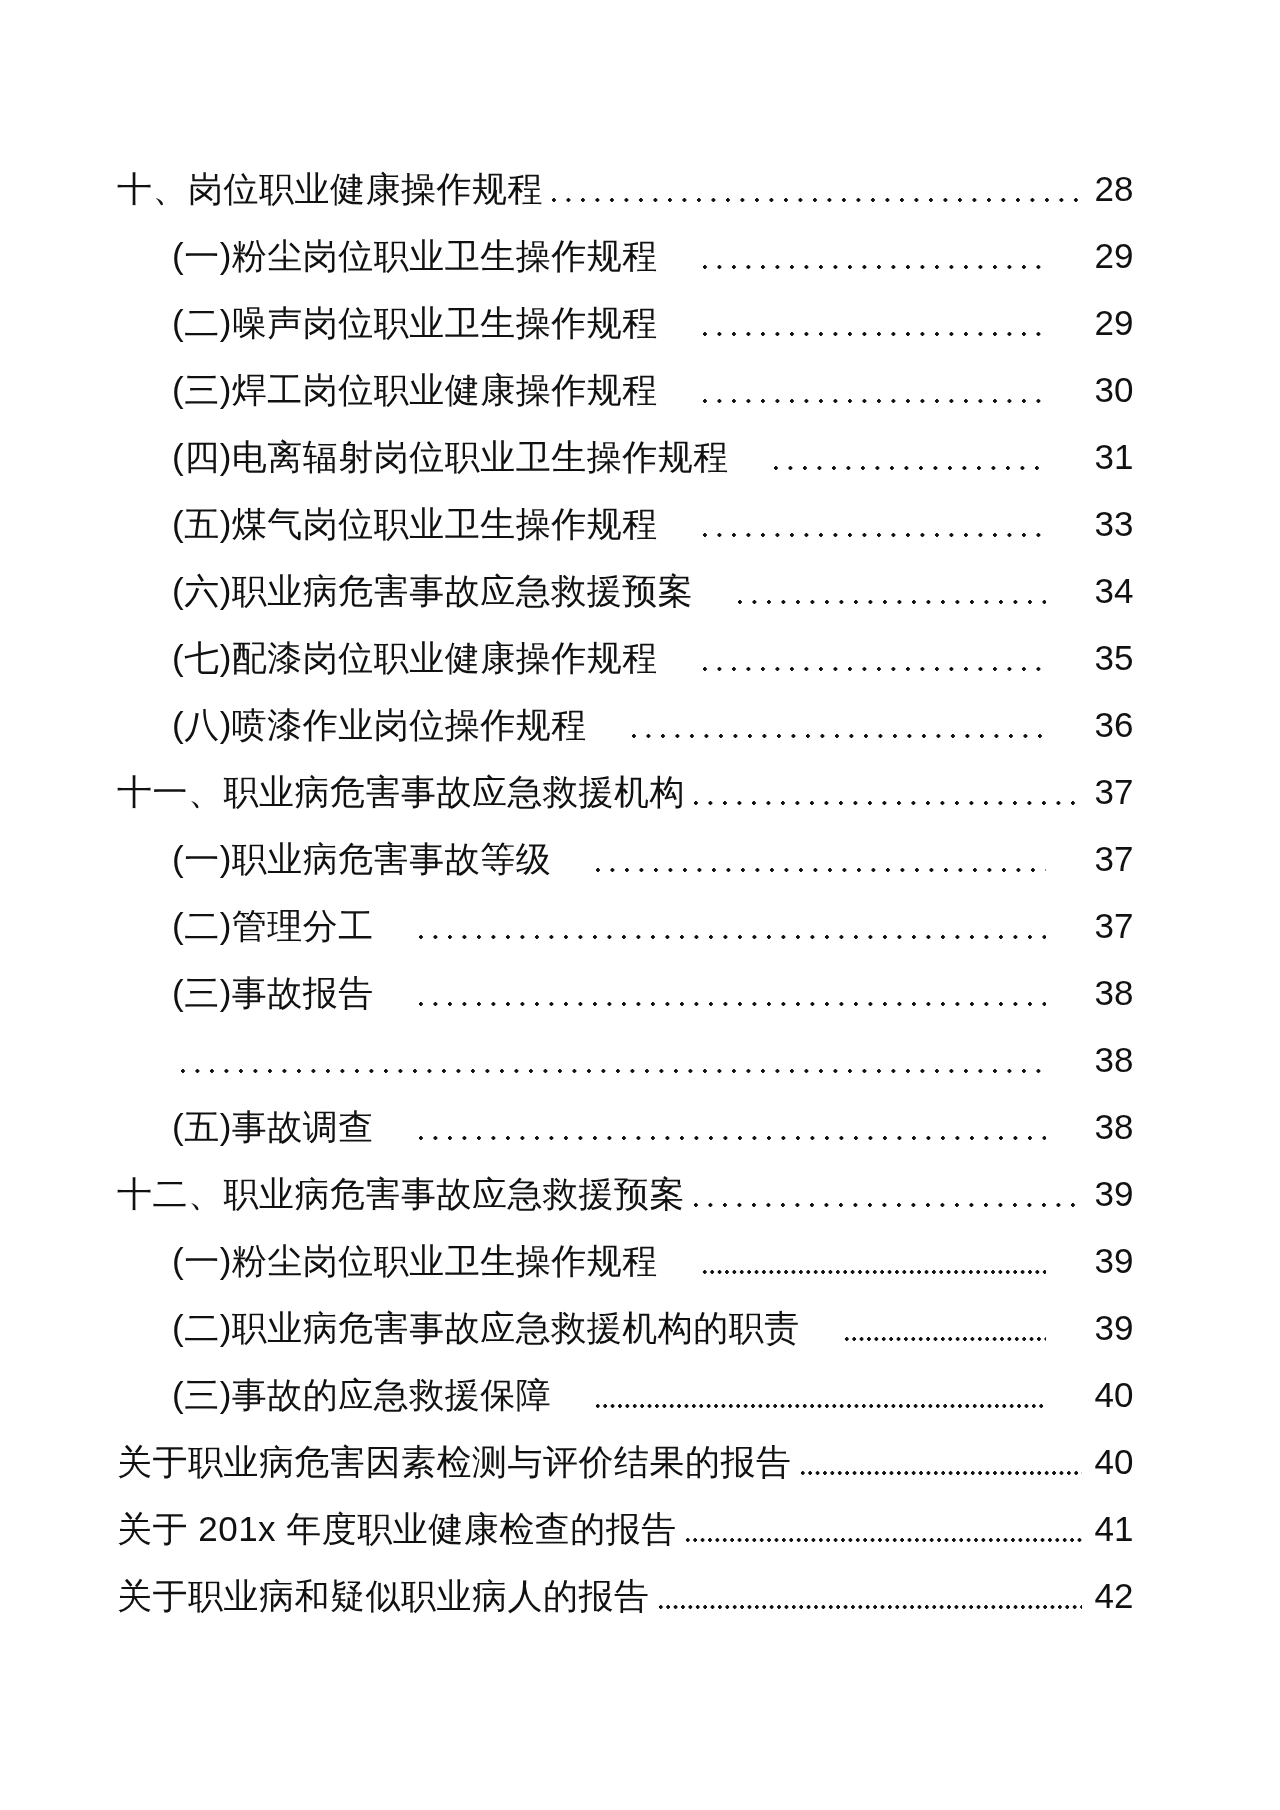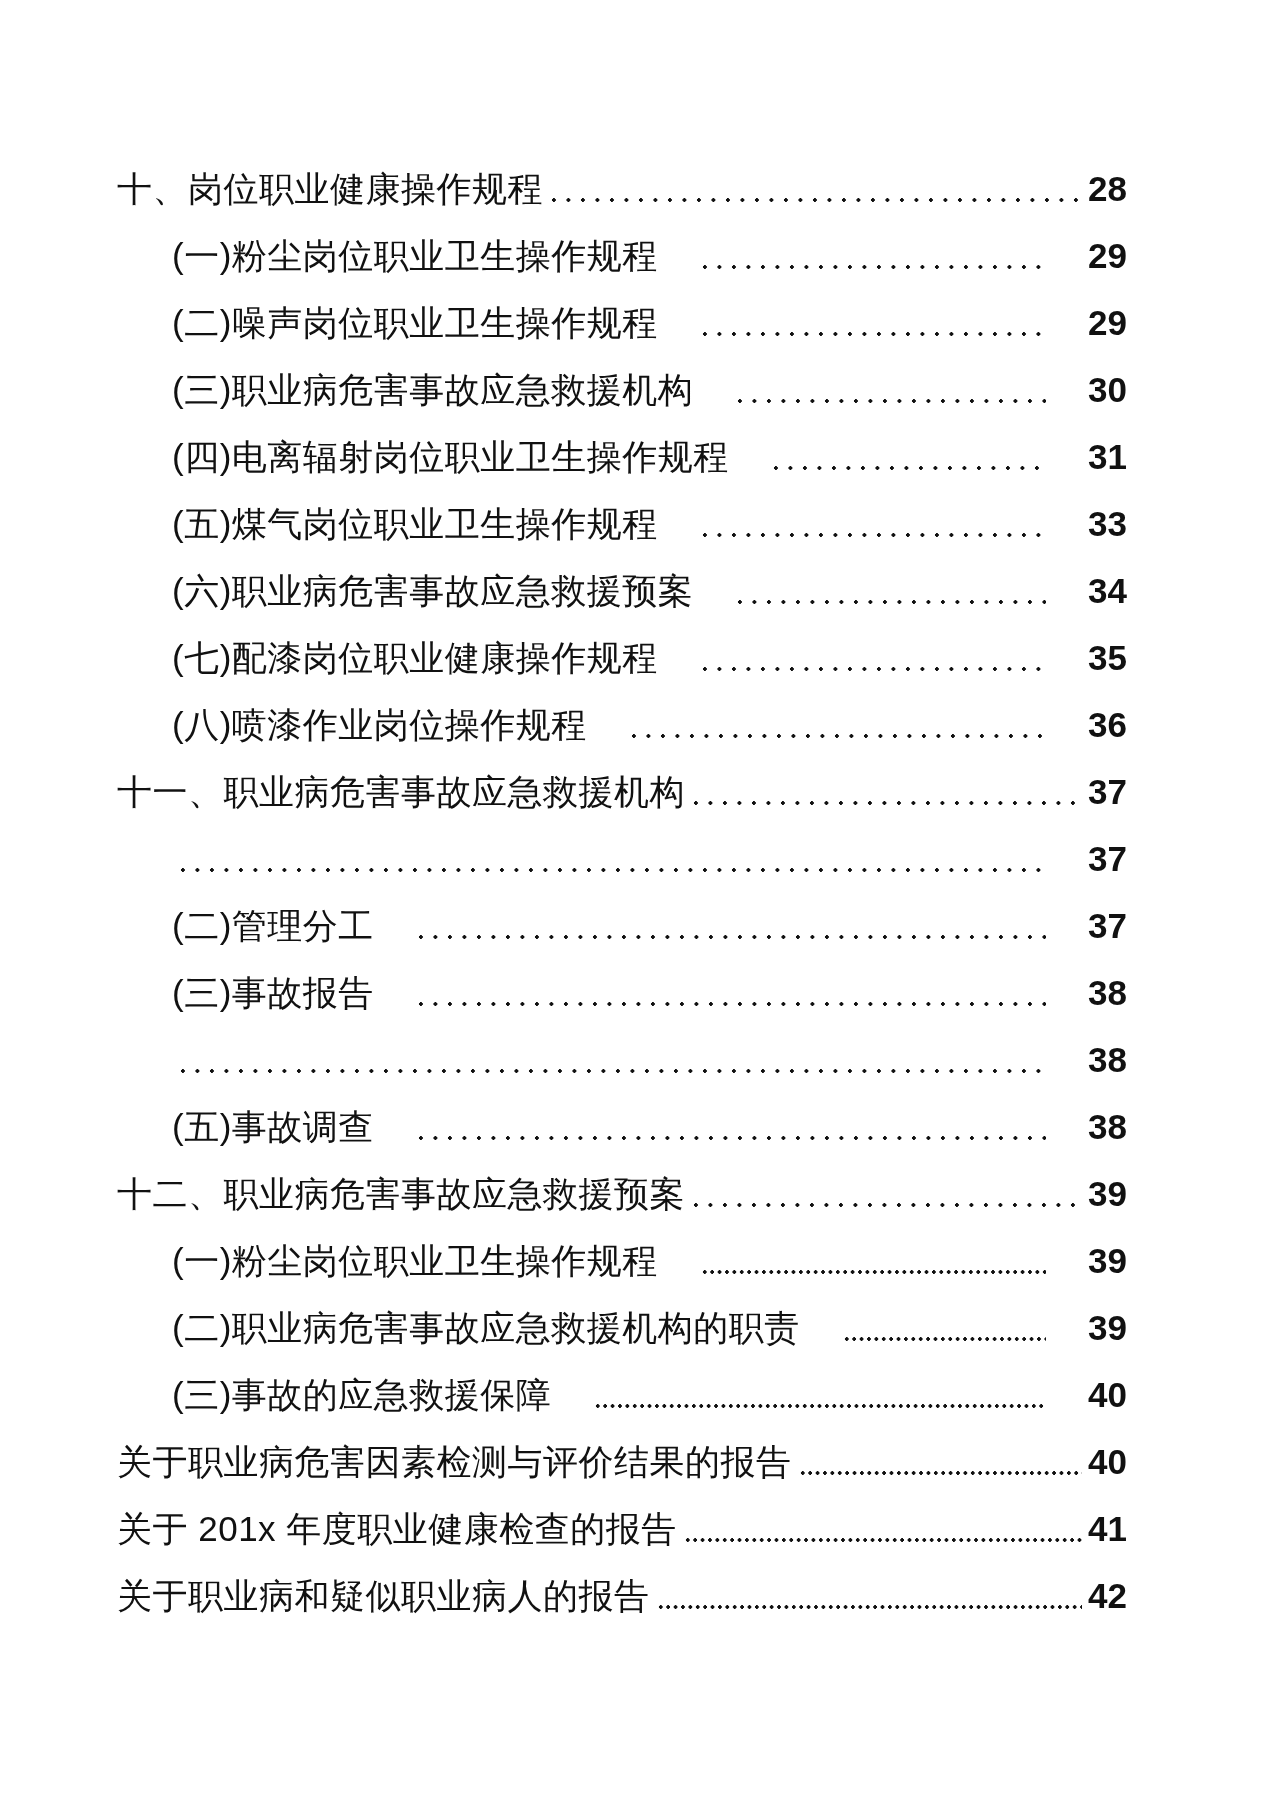--- a/index.html
+++ b/index.html
@@ -51,22 +51,22 @@
     background-size: 14.5px 67px;
   }
   
   .leader-dense .toc-leader {
     background-image: radial-gradient(circle 1.8px at 2.5px 45px, var(--text-color) 97%, transparent 100%);
     background-size: 7.4px 67px;
   }
   .toc-page {
     flex: 0 0 auto;
     min-width: 52px;
-    text-align: left;
-    font-weight: 700;
+    text-align: center;
+    font-weight: 400;
   }
 </style>
 </head>
 <body>
 
 <div class="page">
   <div class="toc" id="toc">
       <div class="toc-row level-0 leader-sparse">
     <span class="toc-label">十、岗位职业健康操作规程</span>
     <span class="toc-leader"></span>
@@ -76,21 +76,21 @@
     <span class="toc-label">(一)粉尘岗位职业卫生操作规程</span>
     <span class="toc-leader"></span>
     <span class="toc-page">29</span>
   </div>
       <div class="toc-row level-1 leader-sparse">
     <span class="toc-label">(二)噪声岗位职业卫生操作规程</span>
     <span class="toc-leader"></span>
     <span class="toc-page">29</span>
   </div>
       <div class="toc-row level-1 leader-sparse">
-    <span class="toc-label">(三)职业病危害事故应急救援机构</span>
+    <span class="toc-label">(三)焊工岗位职业健康操作规程</span>
     <span class="toc-leader"></span>
     <span class="toc-page">30</span>
   </div>
       <div class="toc-row level-1 leader-sparse">
     <span class="toc-label">(四)电离辐射岗位职业卫生操作规程</span>
     <span class="toc-leader"></span>
     <span class="toc-page">31</span>
   </div>
       <div class="toc-row level-1 leader-sparse">
     <span class="toc-label">(五)煤气岗位职业卫生操作规程</span>
@@ -111,20 +111,21 @@
     <span class="toc-label">(八)喷漆作业岗位操作规程</span>
     <span class="toc-leader"></span>
     <span class="toc-page">36</span>
   </div>
       <div class="toc-row level-0 leader-sparse">
     <span class="toc-label">十一、职业病危害事故应急救援机构</span>
     <span class="toc-leader"></span>
     <span class="toc-page">37</span>
   </div>
       <div class="toc-row level-1 leader-sparse">
+    <span class="toc-label">(一)职业病危害事故等级</span>
     <span class="toc-leader"></span>
     <span class="toc-page">37</span>
   </div>
       <div class="toc-row level-1 leader-sparse">
     <span class="toc-label">(二)管理分工</span>
     <span class="toc-leader"></span>
     <span class="toc-page">37</span>
   </div>
       <div class="toc-row level-1 leader-sparse">
     <span class="toc-label">(三)事故报告</span>

